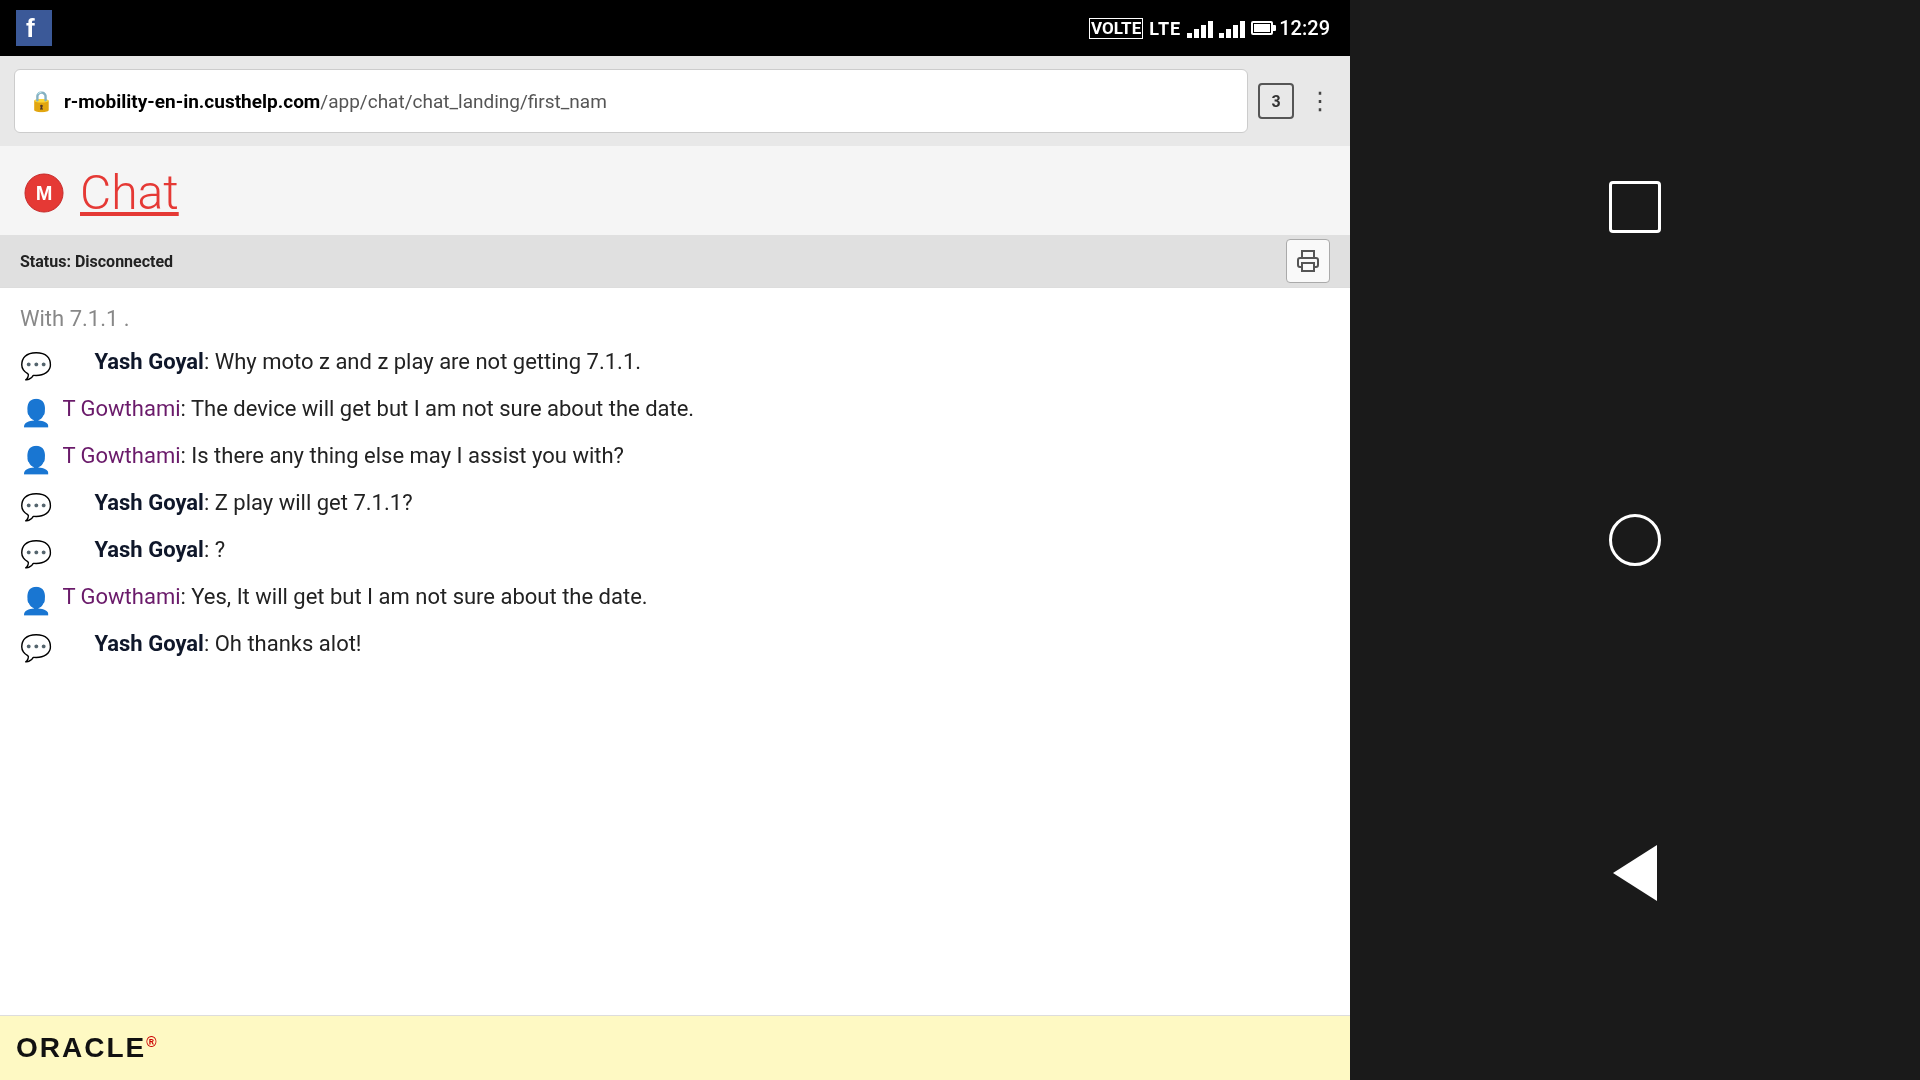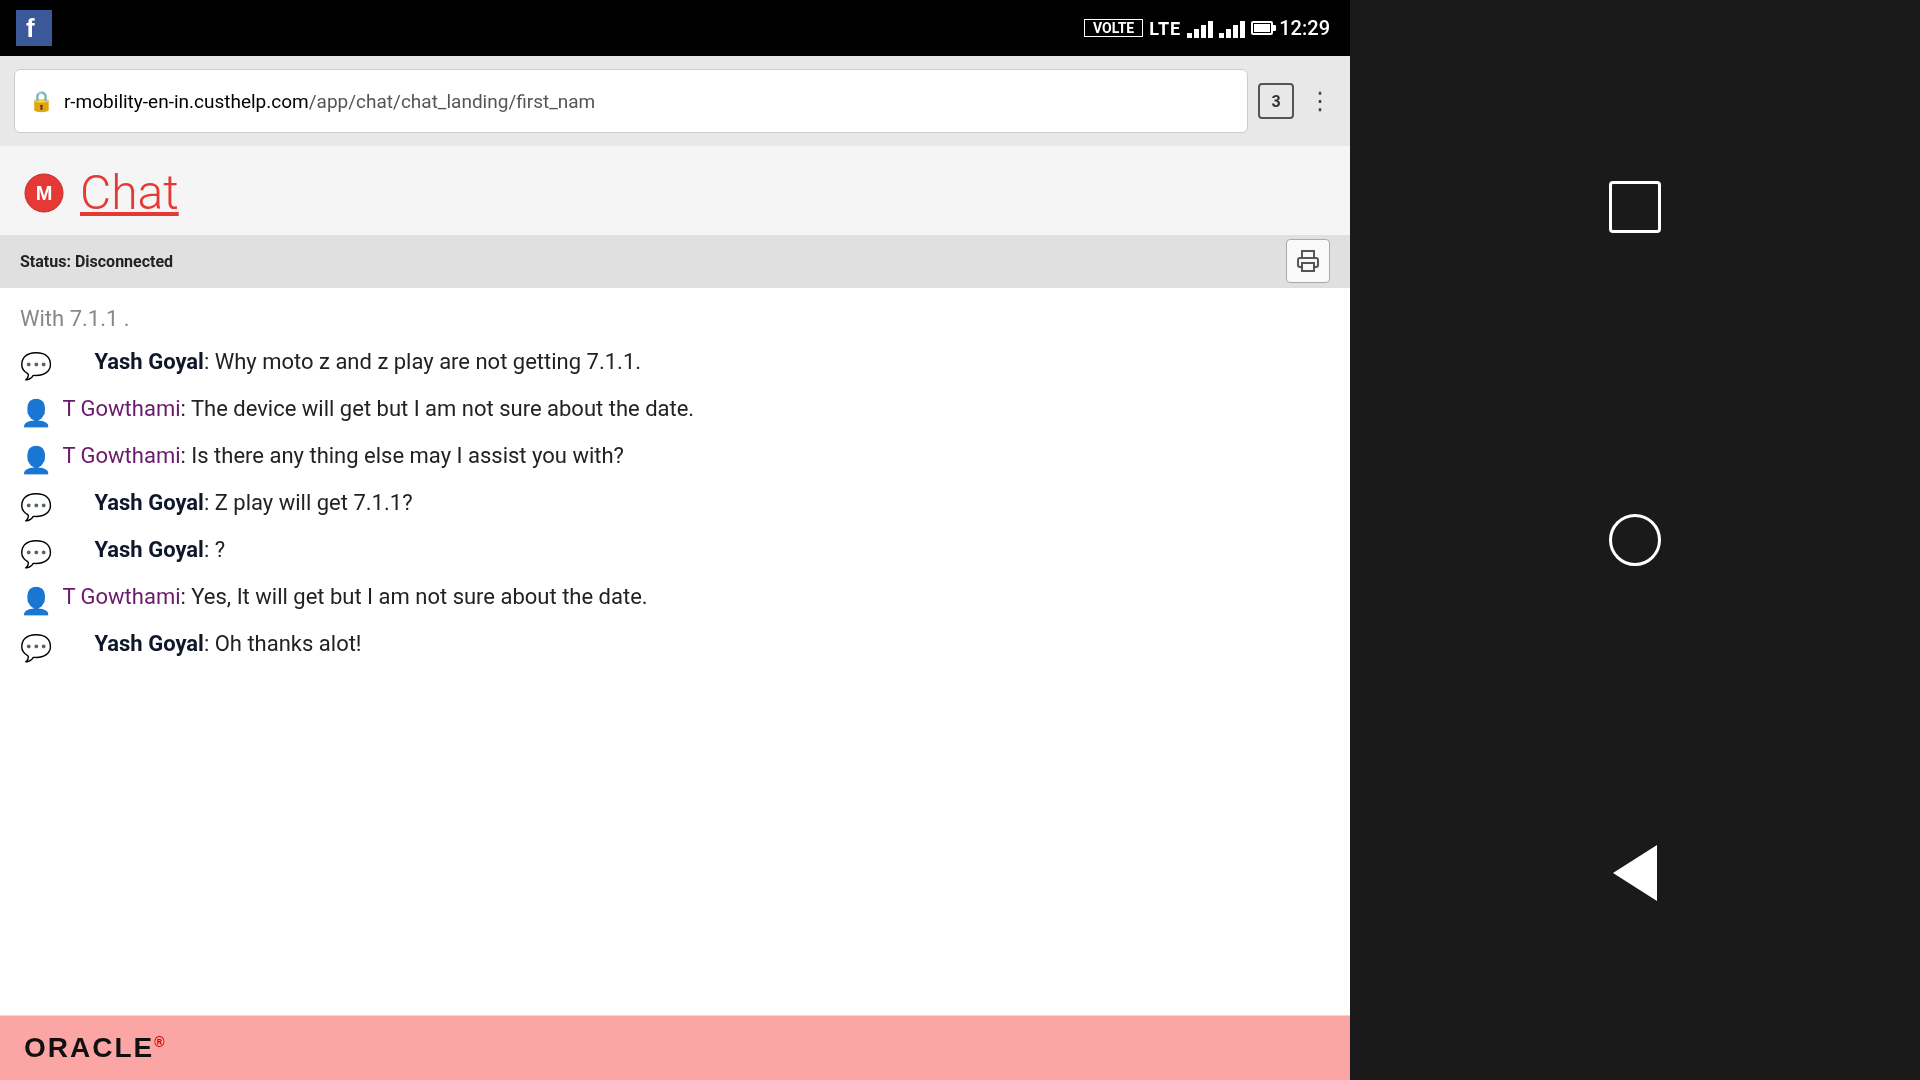--- a/index.html
+++ b/index.html
@@ -37,23 +37,23 @@
 
     .status-bar-right {
       display: flex;
       align-items: center;
       gap: 6px;
     }
 
     .volte-badge {
       border: 1.5px solid #fff;
       color: #fff;
-      font-size: 14px;
-      font-weight: bold;
-      padding: 1px 8px;
+      font-size: 17px;
+      font-weight: bold;
+      padding: 1px 1px;
       line-height: 1;
     }
 
     .lte-text {
       color: #fff;
       font-size: 18px;
       font-weight: bold;
       letter-spacing: 1px;
     }
 
@@ -136,21 +136,21 @@
       font-size: 20px;
     }
 
     .url-text {
       font-size: 19px;
       color: #333;
       flex: 1;
     }
 
     .url-text .url-bold {
-      font-weight: normal;
+      font-weight: bold;
       color: #000;
     }
 
     .url-text .url-path {
       color: #555;
     }
 
     .tab-badge {
       width: 36px;
       height: 36px;
@@ -272,22 +272,22 @@
       color: #6a1a6a;
       font-weight: normal;
     }
 
     .msg-text {
       color: #222;
     }
 
     
     .oracle-footer {
-      padding: 16px 24px;
-      background: #fca5a5;
+      padding: 16px 16px;
+      background: #fef9c3;
     }
 
     .oracle-logo-text {
       font-size: 28px;
       font-weight: 900;
       color: #111;
       letter-spacing: 2px;
       font-family: Arial, sans-serif;
     }
 

